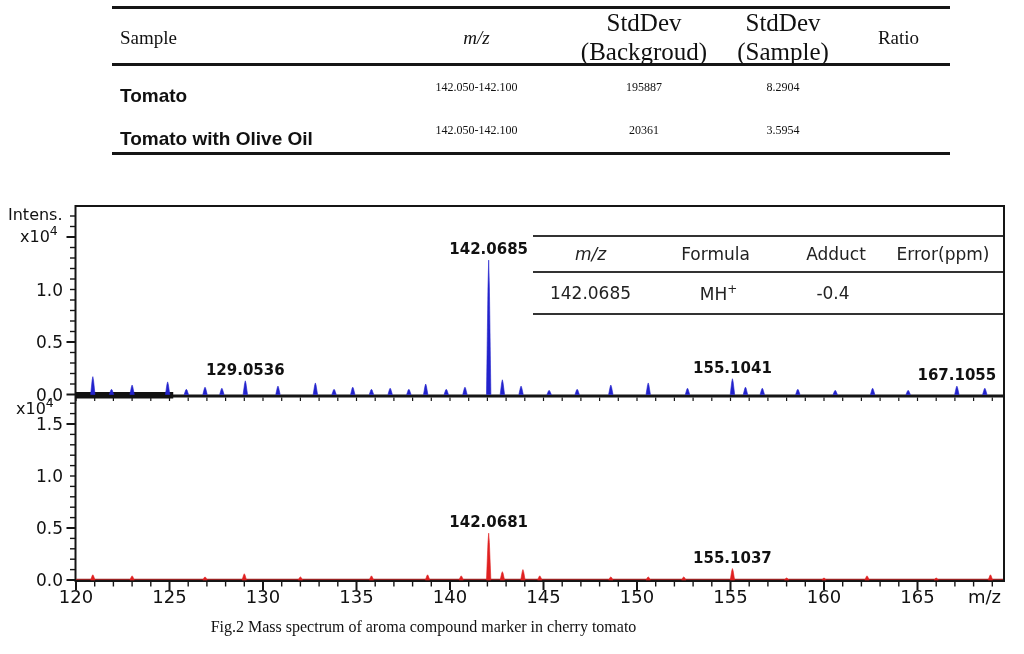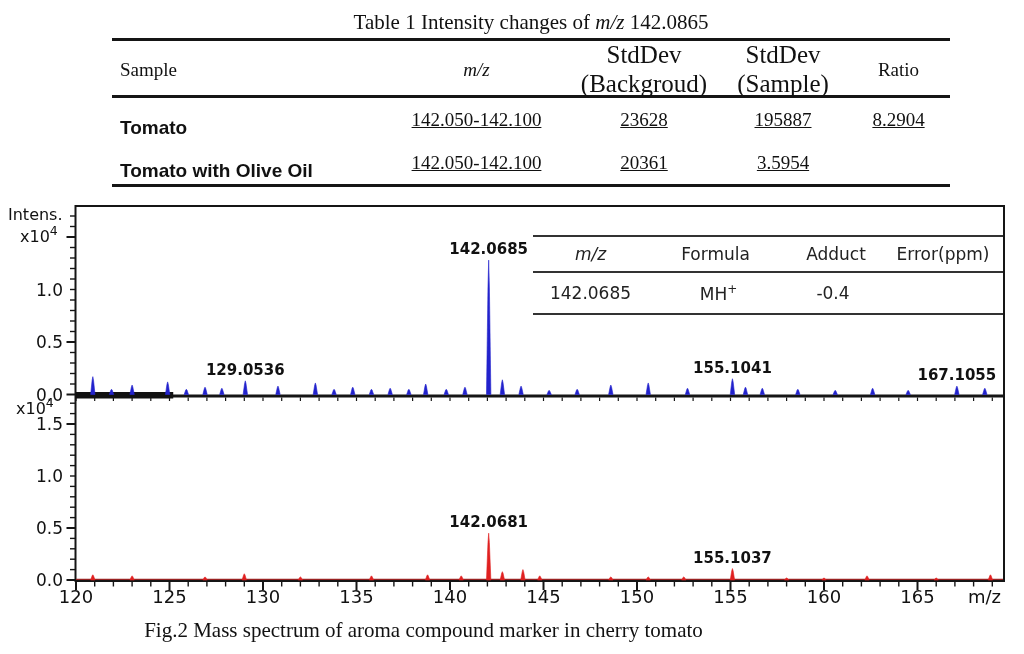--- a/index.html
+++ b/index.html
@@ -13,67 +13,65 @@
   .t1-box{border-top:3px solid #151515;border-bottom:3px solid #151515;}
   .t1-grid{display:grid;grid-template-columns:272px 185px 150px 128px 103px;align-items:center;}
   .t1-head{height:54px;border-bottom:3px solid #151515;
            font-family:"Liberation Serif","DejaVu Serif",serif;font-size:19px;}
   .t1-row{height:43px;}
   .t1 .cell{text-align:center;}
   .t1 .cell-left{text-align:left;padding-left:8px;}
   .t1 .two-line{line-height:1.15;font-size:25px;}
   .t1 .ital{font-style:italic;}
   .sample-name{font-family:"Liberation Sans","DejaVu Sans",sans-serif;font-weight:bold;font-size:19px;margin-top:16px;}
-  .num-serif{font-family:"Liberation Serif","DejaVu Serif",serif;font-size:19px;text-decoration:underline;}
+  .num-serif{font-family:"Liberation Serif","DejaVu Serif",serif;font-size:12px;}
 
   
   #specsvg{position:absolute;left:0;top:196px;}
   .sv-t{font-family:"DejaVu Sans","Liberation Sans",sans-serif;fill:#111;}
 
   
   .inset{position:absolute;left:533px;top:235px;width:470px;
          font-family:"DejaVu Sans","Liberation Sans",sans-serif;font-size:17px;color:#222;}
   .inset-row{display:grid;grid-template-columns:115px 135px 100px 120px;align-items:center;}
   .inset-head{height:34px;border-top:2.5px solid #333;border-bottom:2.5px solid #333;}
   .inset-data{height:40px;border-bottom:2.5px solid #333;}
   .inset .ic{text-align:center;}
   .inset .ic-left{text-align:center;padding-left:6px;}
   .inset .ital{font-style:italic;}
   .inset sub{font-size:12px;}
   .inset sup{font-size:12px;}
 
   
   .caption{position:absolute;left:0;top:618px;width:847px;text-align:center;
-           font-family:"Liberation Serif","DejaVu Serif",serif;font-size:21px;color:#111;}
+           font-family:"Liberation Serif","DejaVu Serif",serif;font-size:16px;color:#111;}
 </style>
 </head>
 <body>
 
 <div id="page">
 
   <div class="t1">
-    <div class="t1-title"><span>Table 1 Intensity changes of </span><i class="ital">m/z</i><span> 142.0865</span></div>
     <div class="t1-box">
       <div class="t1-grid t1-head">
         <div class="cell cell-left">Sample</div>
         <div class="cell ital">m/z</div>
         <div class="cell two-line">
           <div>StdDev</div>
           <div>(Backgroud)</div>
         </div>
         <div class="cell two-line">
           <div>StdDev</div>
           <div>(Sample)</div>
         </div>
         <div class="cell">Ratio</div>
       </div>
       <div class="t1-grid t1-row">
         <div class="cell cell-left sample-name">Tomato</div>
         <div class="cell num-serif">142.050-142.100</div>
-        <div class="cell num-serif">23628</div>
         <div class="cell num-serif">195887</div>
         <div class="cell num-serif">8.2904</div>
       </div>
       <div class="t1-grid t1-row">
         <div class="cell cell-left sample-name">Tomato with Olive Oil</div>
         <div class="cell num-serif">142.050-142.100</div>
         <div class="cell num-serif">20361</div>
         <div class="cell num-serif">3.5954</div>
       </div>
     </div>

